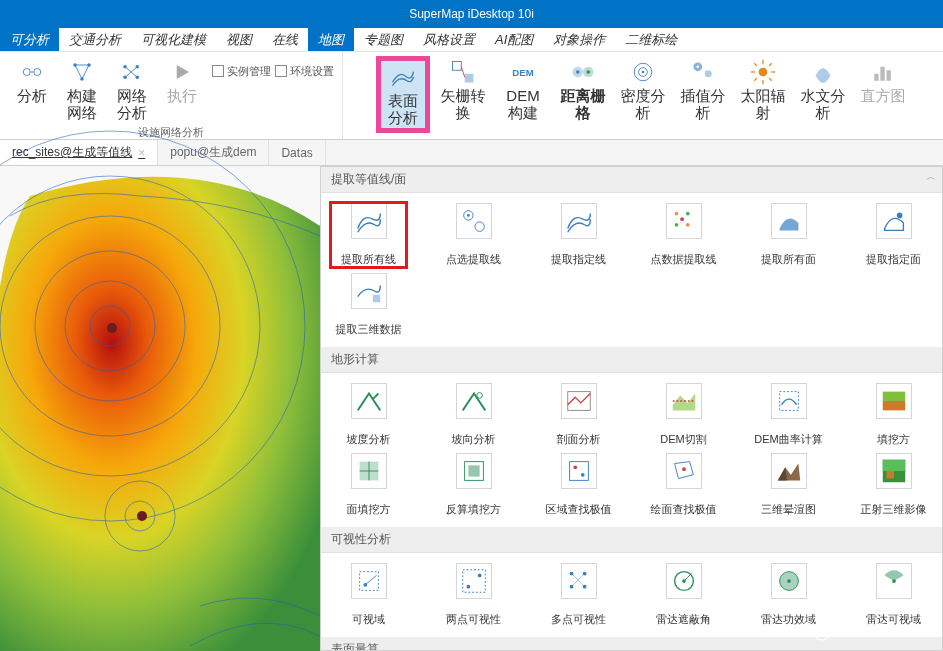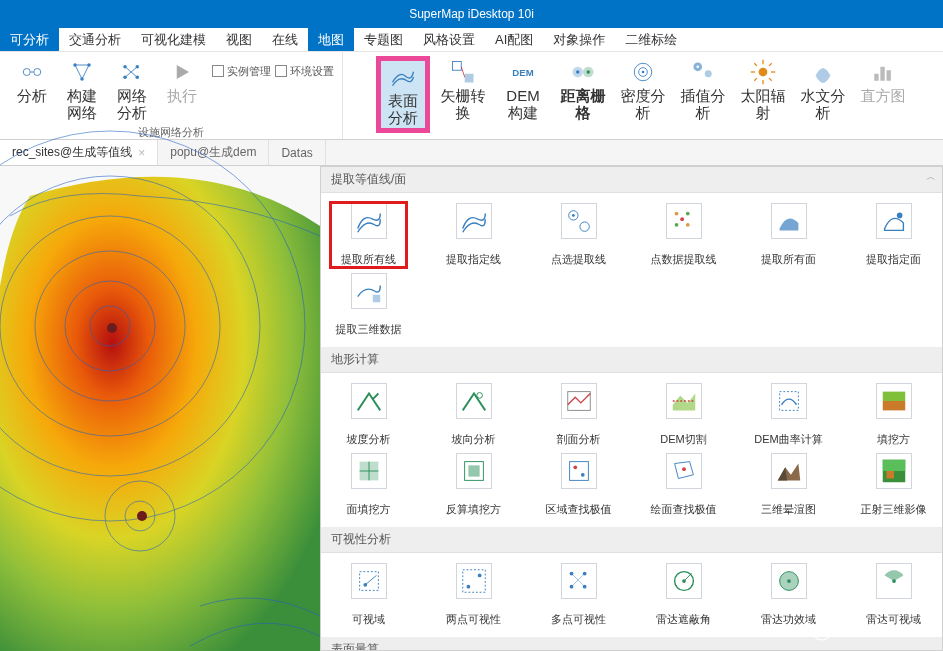--- a/index.html
+++ b/index.html
@@ -1,38 +1,38 @@
 <!DOCTYPE html>
 <html><head>
 <meta charset="utf-8">
 <style>
   * { box-sizing: border-box; margin: 0; padding: 0; font-family: "Microsoft YaHei", sans-serif; }
   body { width: 943px; height: 651px; overflow: hidden; background: #fff; font-size: 12px; color: #333; }
 
   .titlebar { height: 28px; background: #0173c7; color: #fff; display: flex; align-items: center; justify-content: center; font-size: 12px; }
 
-  .menubar { height: 24px; background: #fff; border-bottom: 1px solid #e5e5e5; display: flex; align-items: stretch; font-size: 13px; color: #333; }
+  .menubar { height: 24px; background: #fff; border-bottom: 1px solid #e5e5e5; display: flex; align-items: stretch; font-size: 13px; color: #333; font-style: italic; }
   .menubar-item { padding: 0 10px; display: flex; align-items: center; cursor: pointer; }
   .menubar-item.active { background: #0173c7; color: #fff; }
 
   .ribbon { height: 88px; background: #fff; border-bottom: 1px solid #d0d0d0; display: flex; }
   .ribbon-group { display: flex; flex-direction: column; align-items: center; justify-content: space-between; padding: 4px 8px 2px; border-right: 1px solid #e5e5e5; }
   .ribbon-group-body { display: flex; gap: 6px; align-items: flex-start; flex: 1; }
   .ribbon-group-label { font-size: 11px; color: #666; padding-top: 2px; }
   .ribbon-btn { display: flex; flex-direction: column; align-items: center; gap: 2px; padding: 2px 4px; cursor: pointer; width: 48px; }
   .ribbon-btn .ico { width: 28px; height: 28px; display: flex; align-items: center; justify-content: flex-start; }
   .ribbon-btn span.lbl { font-size: 15px; color: #333; text-align: center; line-height: 1.1; }
   .ribbon-btn.disabled span.lbl { color: #aaa; }
   .ribbon-btn.active { background: #cce4f4; border: 5px solid #ec4899; }
   .chk-row { display: flex; align-items: center; gap: 3px; font-size: 11px; color: #555; height: 18px; }
   .chk { width: 12px; height: 12px; border: 1px solid #888; }
 
   .tabbar { height: 26px; background: #f5f5f5; border-bottom: 1px solid #d0d0d0; display: flex; align-items: center; font-size: 12px; color: #666; }
   .tab { padding: 0 12px; height: 100%; display: flex; align-items: center; gap: 6px; border-right: 1px solid #e0e0e0; }
-  .tab.active { background: #fff; color: #333; }
+  .tab.active { background: #fff; color: #333; text-decoration: underline; }
   .tab .close { color: #bbb; cursor: pointer; }
 
   .content { position: relative; height: calc(651px - 28px - 24px - 88px - 26px); background: #f8f8f8; }
   .map-canvas { position: absolute; left: 0; top: 0; width: 320px; height: 100%; }
   .map-canvas svg { width: 100%; height: 100%; }
 
   .dropdown { position: absolute; left: 320px; top: 0; right: 0; height: 100%; background: #fff; border: 1px solid #d0d0d0; overflow: hidden; }
   .dd-section-title { background: #eeeeee; padding: 4px 10px; font-size: 12px; color: #555; border-bottom: 1px solid #e0e0e0; }
   .dd-grid { display: flex; flex-wrap: wrap; padding: 10px 10px; gap: 6px 30px; }
   .dd-item { width: 75px; display: flex; flex-direction: column; align-items: center; gap: 13px; cursor: pointer; }
@@ -281,35 +281,35 @@
             <svg width="30" height="30" viewBox="0 0 32 32">
               <path d="M4 24 Q10 8 20 14 Q28 18 28 8" stroke="#3a7fbf" fill="none" stroke-width="1.5"></path>
               <path d="M4 28 Q12 14 22 20 Q28 24 28 14" stroke="#3a7fbf" fill="none" stroke-width="1.5"></path>
             </svg>
           </div>
           <span class="lbl">提取所有线</span>
         </div>
         <div class="dd-item">
           <div class="ico">
             <svg width="30" height="30" viewBox="0 0 32 32">
-              <path d="M4 24 Q10 8 20 14 Q28 18 28 8" stroke="#3a7fbf" fill="none" stroke-width="1.5"></path>
-              <path d="M4 28 Q12 14 22 20 Q28 24 28 14" stroke="#3a7fbf" fill="none" stroke-width="1.5"></path>
-            </svg>
-          </div>
-          <span class="lbl">提取指定线</span>
-        </div>
-        <div class="dd-item">
-          <div class="ico">
-            <svg width="30" height="30" viewBox="0 0 32 32">
               <circle cx="10" cy="10" r="5" fill="none" stroke="#3a7fbf"></circle>
               <circle cx="22" cy="22" r="5" fill="none" stroke="#3a7fbf"></circle>
               <circle cx="10" cy="10" r="1.5" fill="#3a7fbf"></circle>
             </svg>
           </div>
           <span class="lbl">点选提取线</span>
+        </div>
+        <div class="dd-item">
+          <div class="ico">
+            <svg width="30" height="30" viewBox="0 0 32 32">
+              <path d="M4 24 Q10 8 20 14 Q28 18 28 8" stroke="#3a7fbf" fill="none" stroke-width="1.5"></path>
+              <path d="M4 28 Q12 14 22 20 Q28 24 28 14" stroke="#3a7fbf" fill="none" stroke-width="1.5"></path>
+            </svg>
+          </div>
+          <span class="lbl">提取指定线</span>
         </div>
         <div class="dd-item">
           <div class="ico">
             <svg width="30" height="30" viewBox="0 0 32 32">
               <circle cx="8" cy="8" r="2" fill="#d94"></circle>
               <circle cx="20" cy="8" r="2" fill="#5a5"></circle>
               <circle cx="8" cy="20" r="2" fill="#5a5"></circle>
               <circle cx="20" cy="20" r="2" fill="#d94"></circle>
               <circle cx="14" cy="14" r="2" fill="#c44"></circle>
             </svg>

